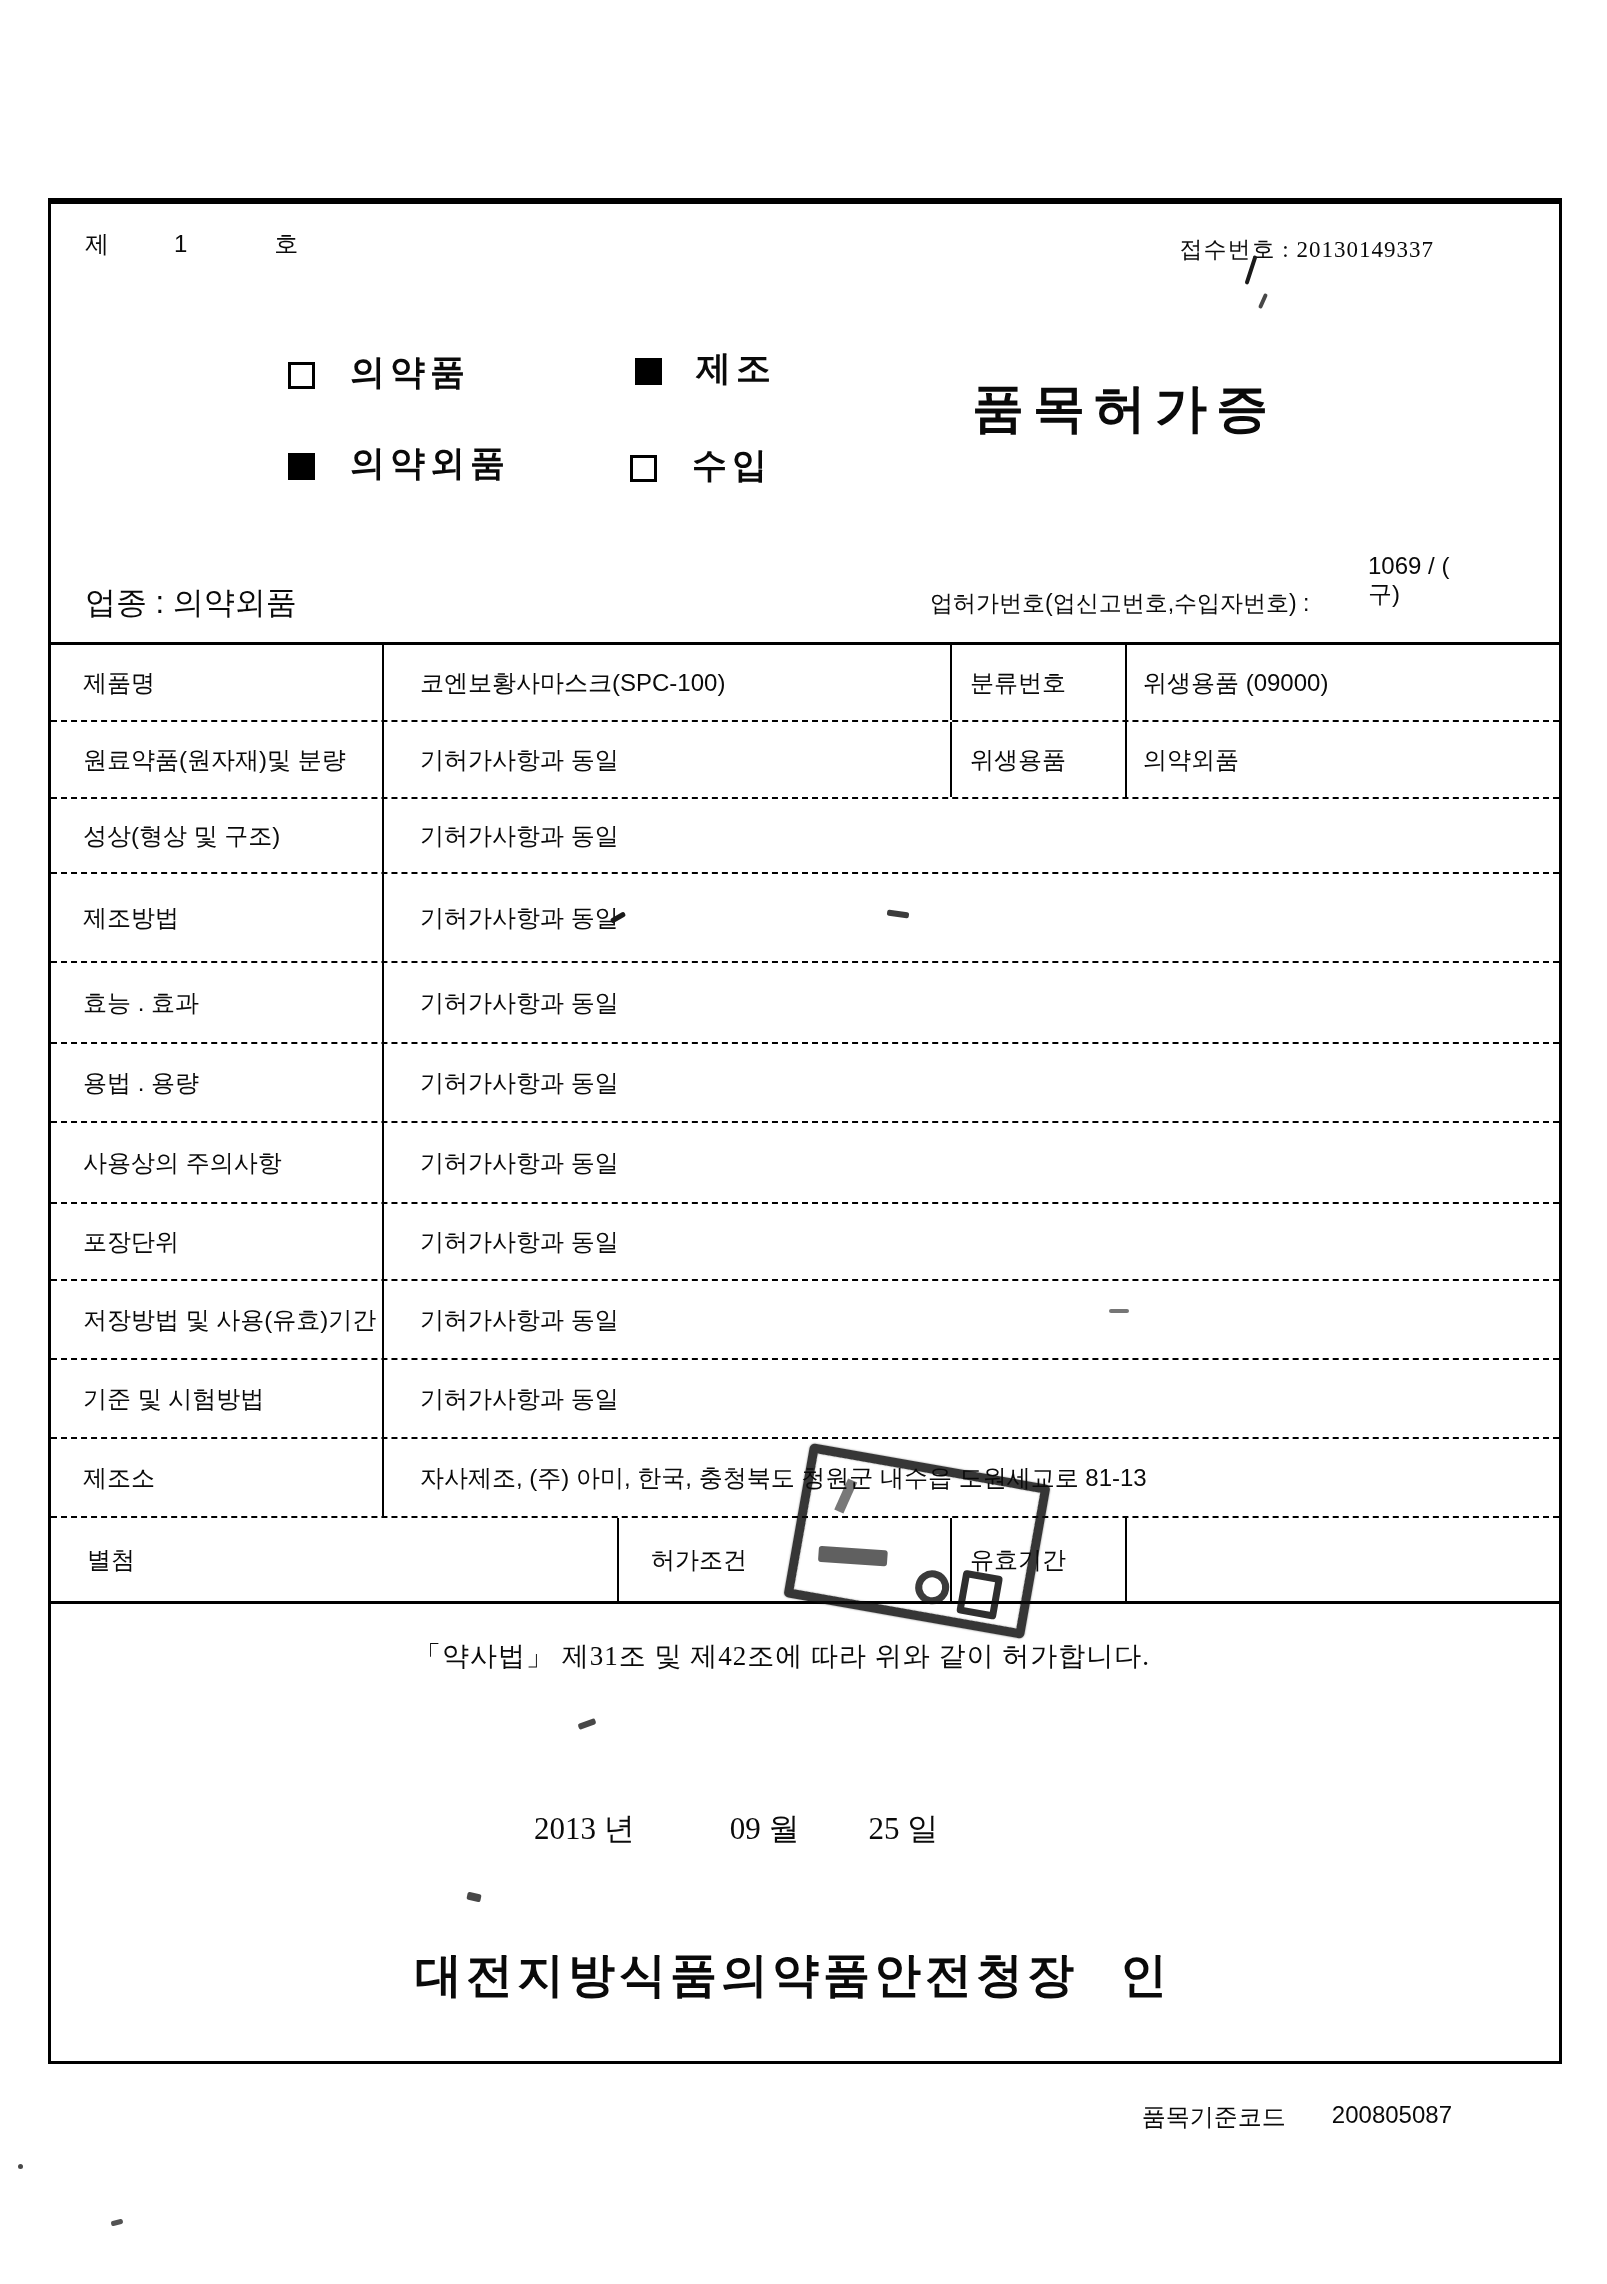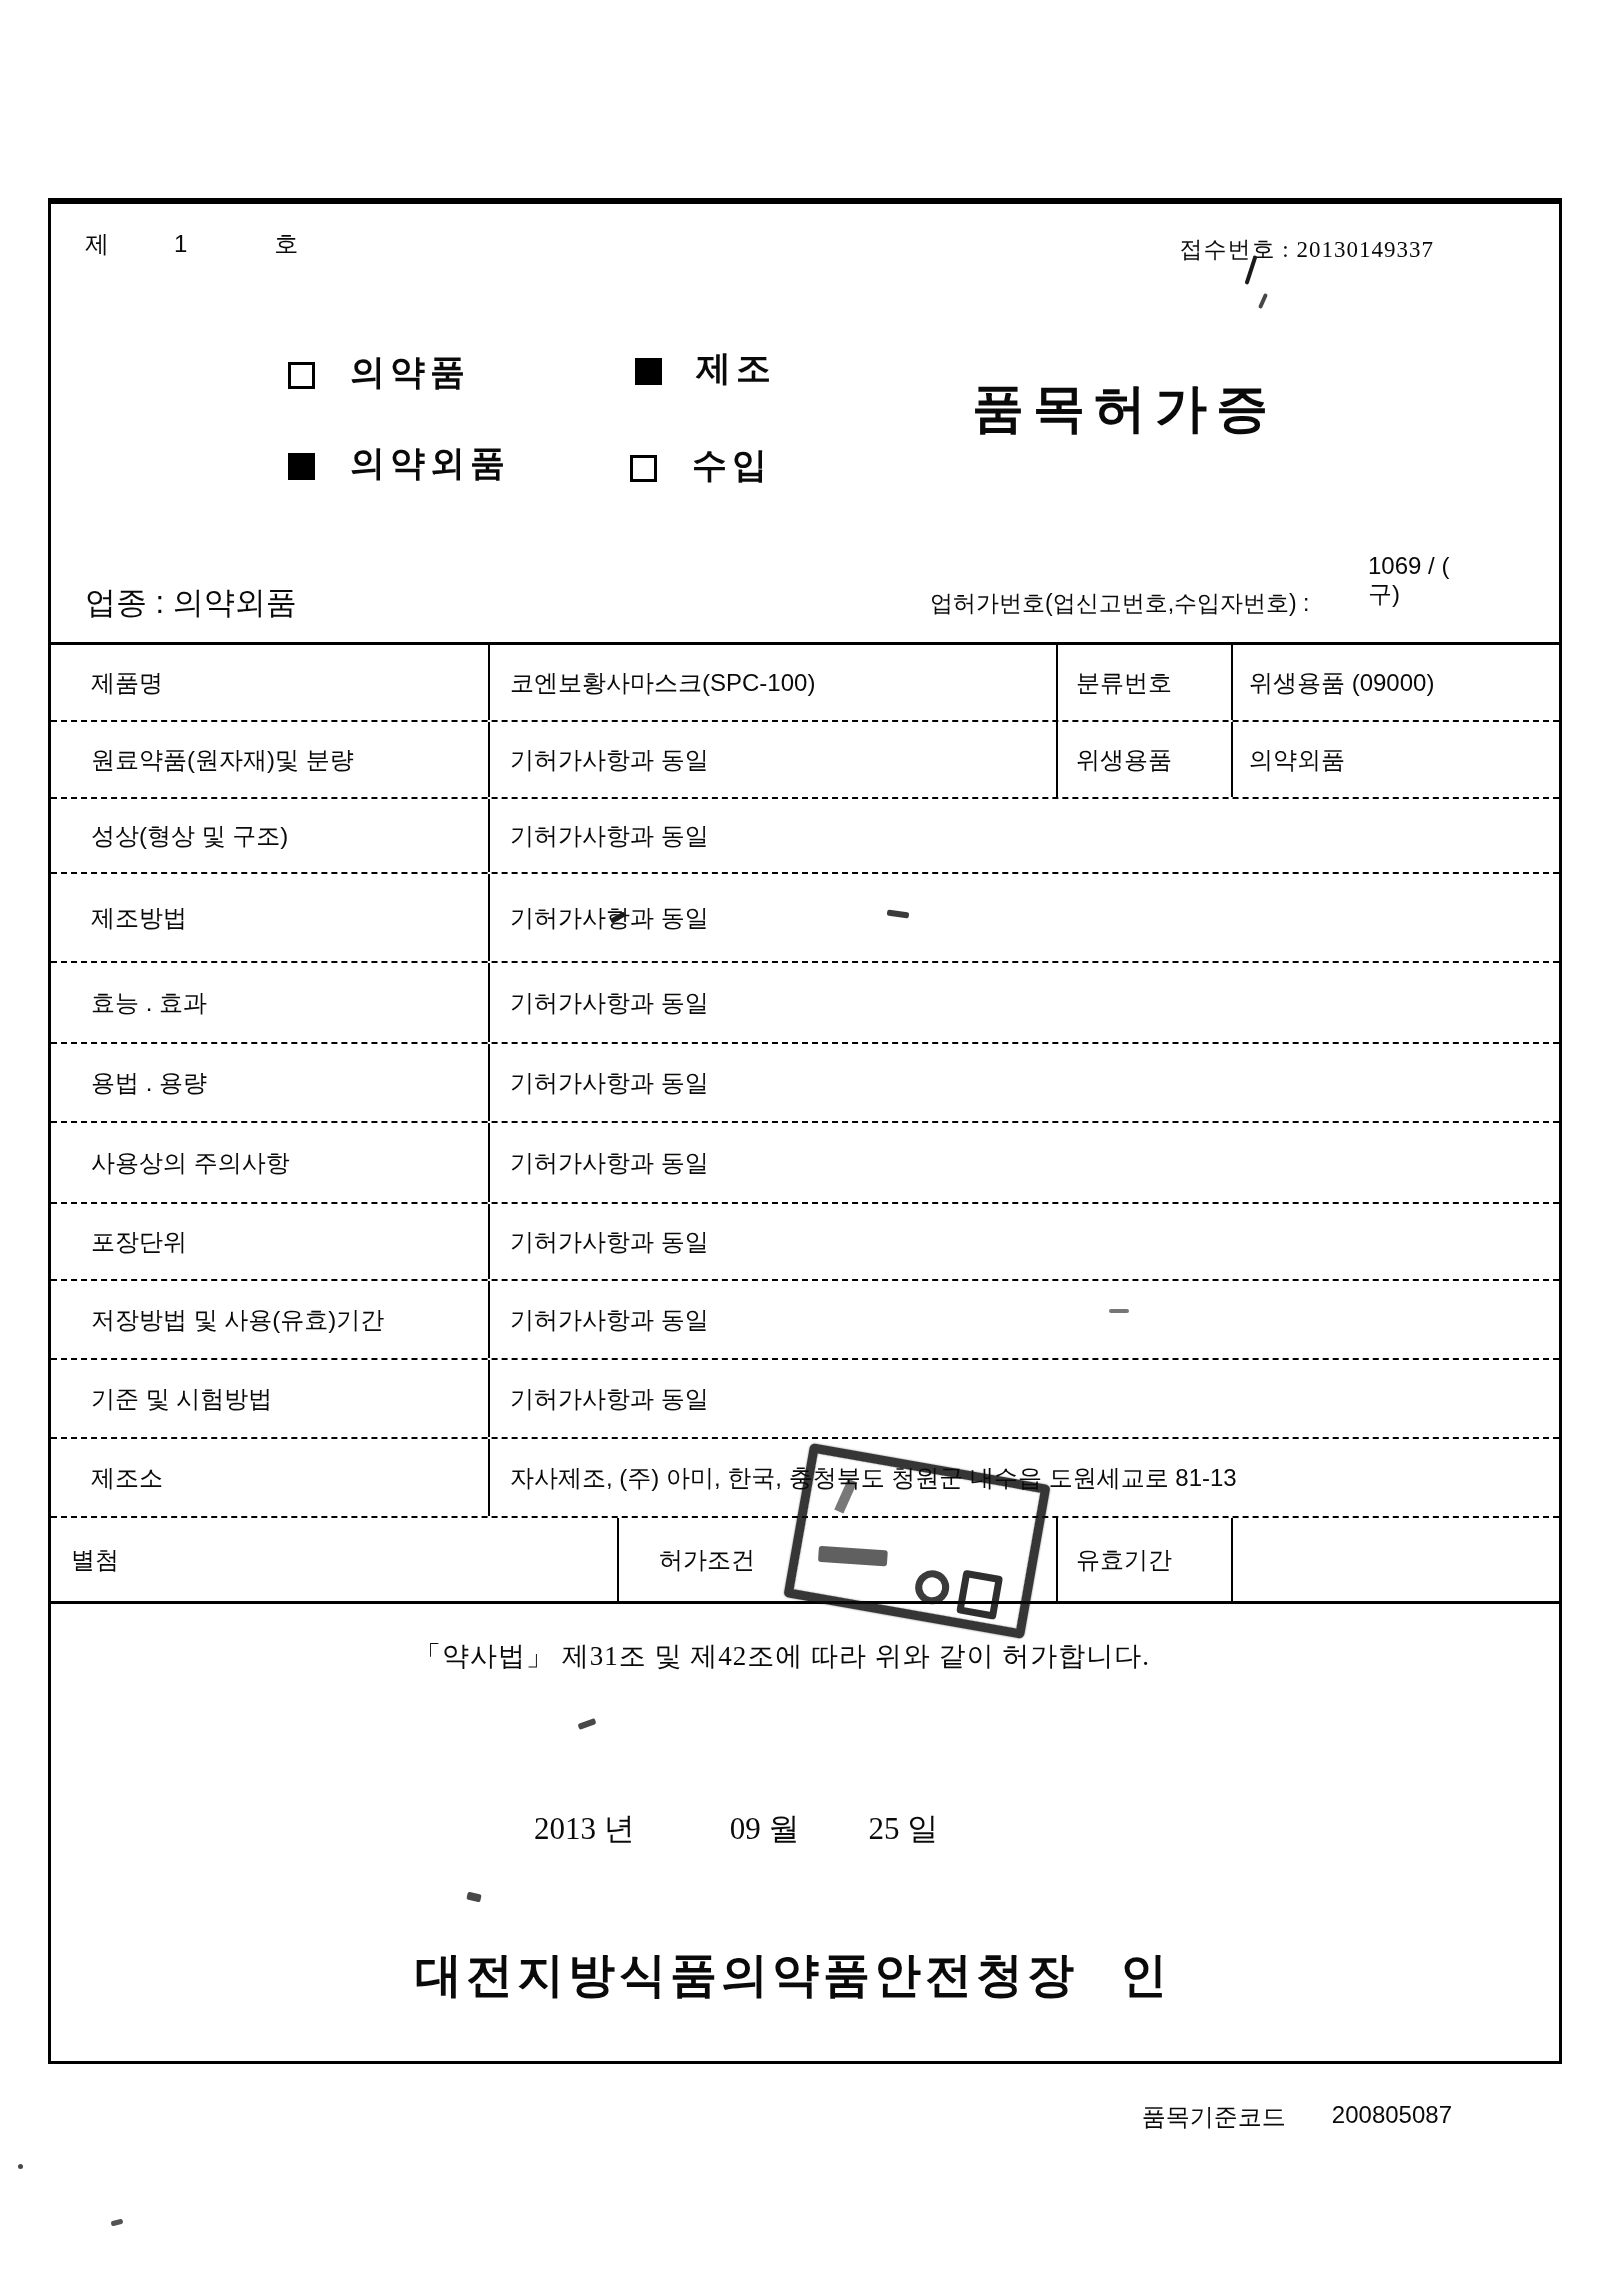--- a/index.html
+++ b/index.html
@@ -34,22 +34,22 @@
 
   .biz-type{position:absolute;left:34px;top:378px;font-size:31px;}
   .lic-label{position:absolute;left:879px;top:384px;font-size:23px;}
   .lic-value{position:absolute;left:1317px;top:348px;font-size:24px;line-height:28px;}
 
   
   .tbl{position:absolute;left:0;top:438px;width:100%;border-top:3px solid #000;border-bottom:3px solid #000;box-sizing:border-box;}
   .trow{display:flex;align-items:stretch;border-bottom:2px dashed #000;box-sizing:border-box;}
   .trow.last{border-bottom:none;}
   .cell{display:flex;align-items:center;box-sizing:border-box;font-size:24px;}
-  .c1{width:439px;border-right:2px solid #000;padding-left:40px;}
-  .c2{flex:1;padding-left:20px;}
+  .c1{width:333px;border-right:2px solid #000;padding-left:32px;}
+  .c2{flex:1;padding-left:36px;}
   .c2.fixed{flex:none;width:568px;border-right:2px solid #000;}
   .c3{width:175px;border-right:2px solid #000;padding-left:18px;}
   .c4{flex:1;padding-left:16px;}
 
   .statement{position:absolute;left:363px;top:1434px;font-family:"Liberation Serif","DejaVu Serif",serif;font-size:27px;letter-spacing:1px;}
 
   .date-line{position:absolute;left:483px;top:1604px;font-family:"Liberation Serif","DejaVu Serif",serif;font-size:31px;}
   .date-line .dm{margin-left:95px;}
   .date-line .dd{margin-left:69px;}
 

